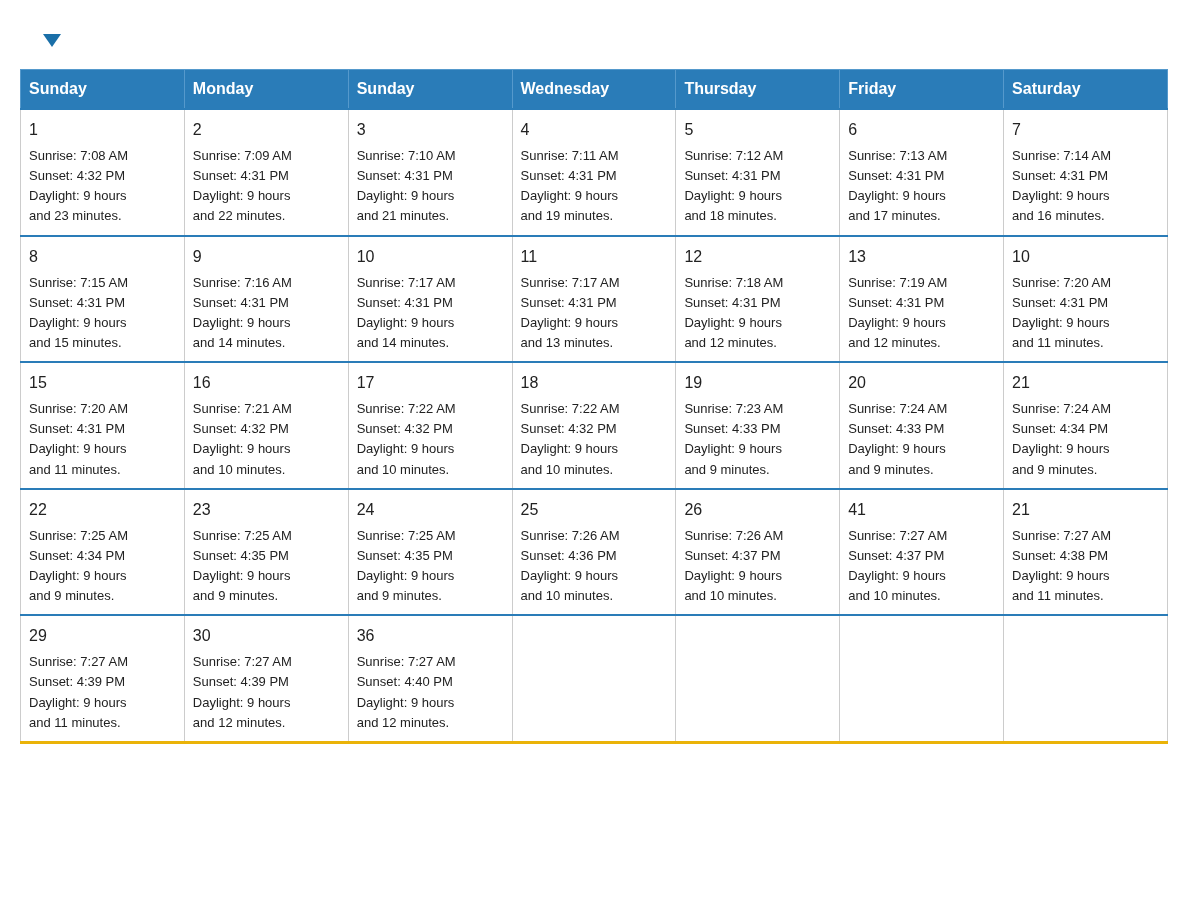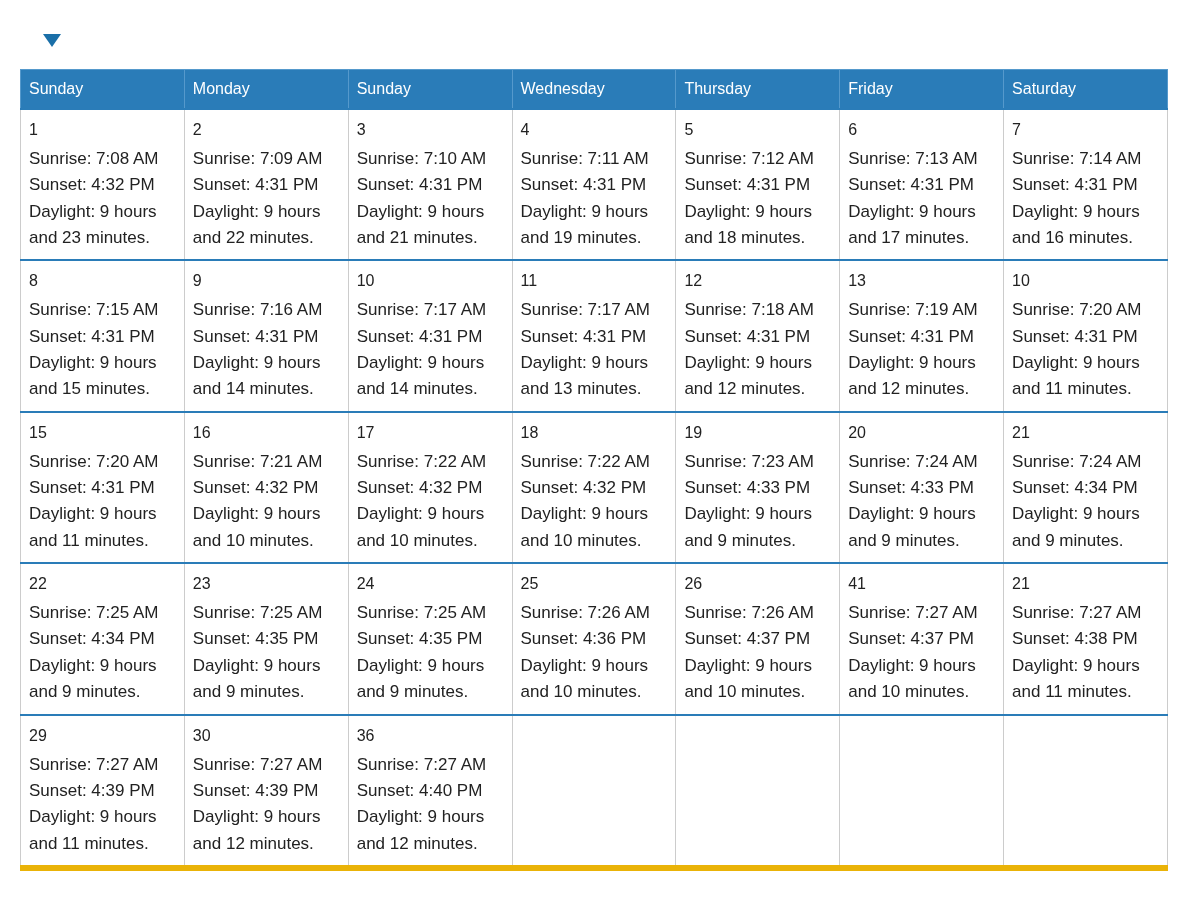--- a/index.html
+++ b/index.html
@@ -52,21 +52,21 @@
     .calendar {
       width: 100%;
       border-collapse: collapse;
       border: 1px solid #aaa;
     }
     .calendar th {
       background-color: #2a7cb8;
       color: #fff;
       padding: 10px 8px;
       font-size: 16px;
-      font-weight: normal;
+      font-weight: bold;
       text-align: left;
       border: 1px solid #5599cc;
     }
     .calendar td {
       vertical-align: top;
       padding: 8px;
       border: 1px solid #ccc;
       border-top: 2px solid #2a7cb8;
       width: 14.28%;
       min-height: 100px;
@@ -74,27 +74,27 @@
       color: #222;
       line-height: 1.5;
     }
     .day-num {
       font-size: 16px;
       font-weight: normal;
       display: block;
       margin-bottom: 4px;
     }
     .day-info {
-      font-size: 17px;
+      font-size: 13px;
       color: #222;
       line-height: 1.55;
       text-align: center;
     }
     .last-row td {
-      border-bottom: 6px solid #eab308;
+      border-bottom: 3px solid #eab308;
     }
   </style>
 </head>
 <body>
 
 <div class="header">
   <div class="logo">
     <div style="display:flex; align-items:center;">
       <span class="logo-general"></span>
       <span style="display:inline-block; width:0; height:0; border-left:9px solid transparent; border-right:9px solid transparent; border-top:13px solid #1a6fa8; margin-left:3px; margin-top:4px;"></span>

